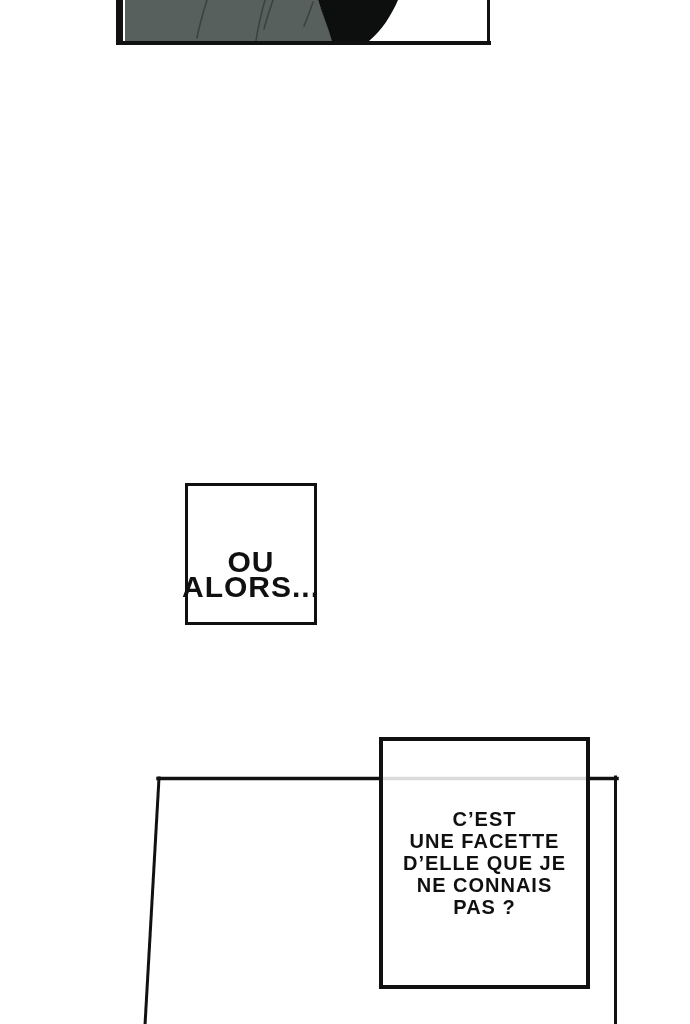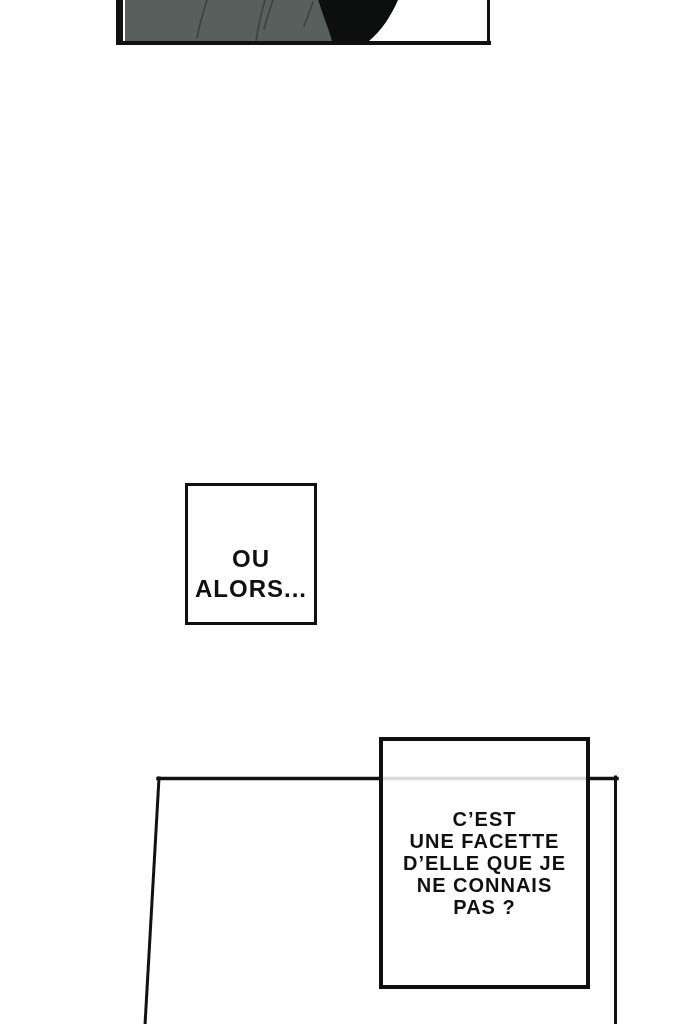--- a/index.html
+++ b/index.html
@@ -40,22 +40,22 @@
   }
   #speech-box-1 {
     left: 185px;
     top: 483px;
     width: 132px;
     height: 142px;
     border: 3px solid #101010;
     background: #ffffff;
   }
   #speech-box-1 .speech-text {
-    font-size: 24px;
-    line-height: 30px;
+    font-size: 30px;
+    line-height: 25px;
     margin-top: 40px;
   }
   #speech-box-2 {
     left: 379px;
     top: 737px;
     width: 211px;
     height: 252px;
     border: 4px solid #101010;
     
     background: rgba(255, 255, 255, 0.85);

